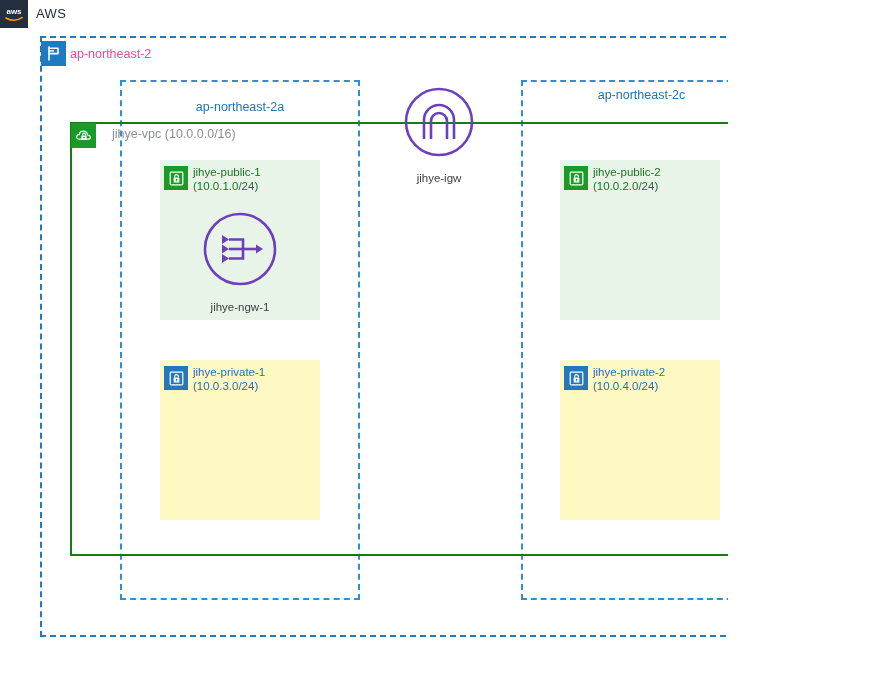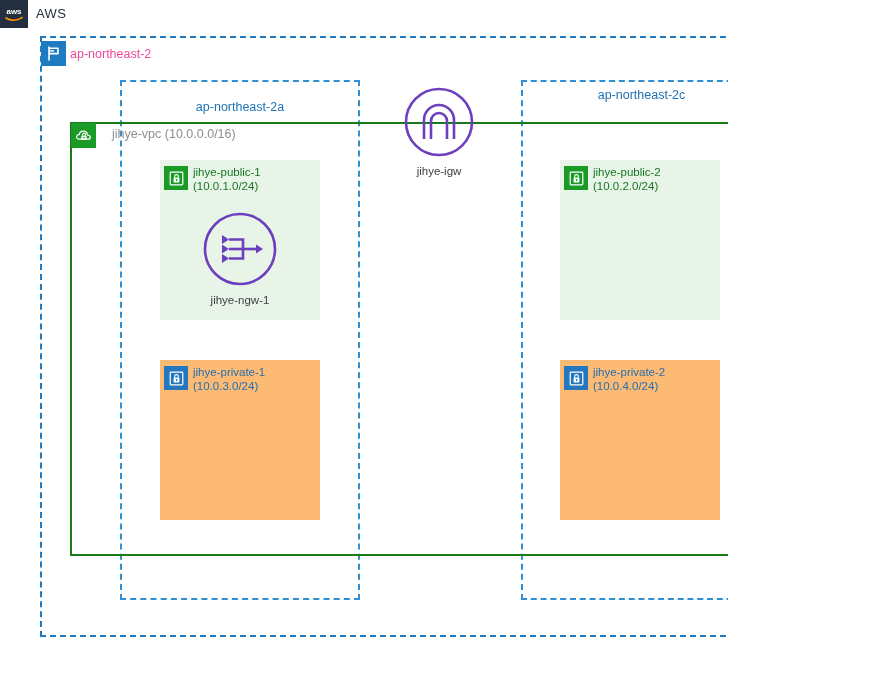--- a/index.html
+++ b/index.html
@@ -90,21 +90,21 @@
     white-space: nowrap;
     text-align: center;
   }
 
   
   .subnet {
     position: absolute;
     box-sizing: border-box;
   }
   .subnet-public  { background: #e9f4e9; }
-  .subnet-private { background: #fdba74; }
+  .subnet-private { background: #fef9c3; }
 
   .subnet-icon {
     position: absolute;
     left: 4px;
     top: 6px;
     width: 24px;
     height: 24px;
     display: flex;
     align-items: center;
     justify-content: center;
@@ -127,21 +127,21 @@
   .node {
     position: absolute;
     text-align: center;
   }
   .node-glyph {
     display: block;
     margin: 0 auto;
   }
   .node-caption {
     display: block;
-    margin-top: 5px;
+    margin-top: 12px;
     font-size: 11.5px;
     line-height: 14px;
     color: #3f4146;
     white-space: nowrap;
   }
 </style>
 </head>
 <body>
 
 <div id="canvas">

